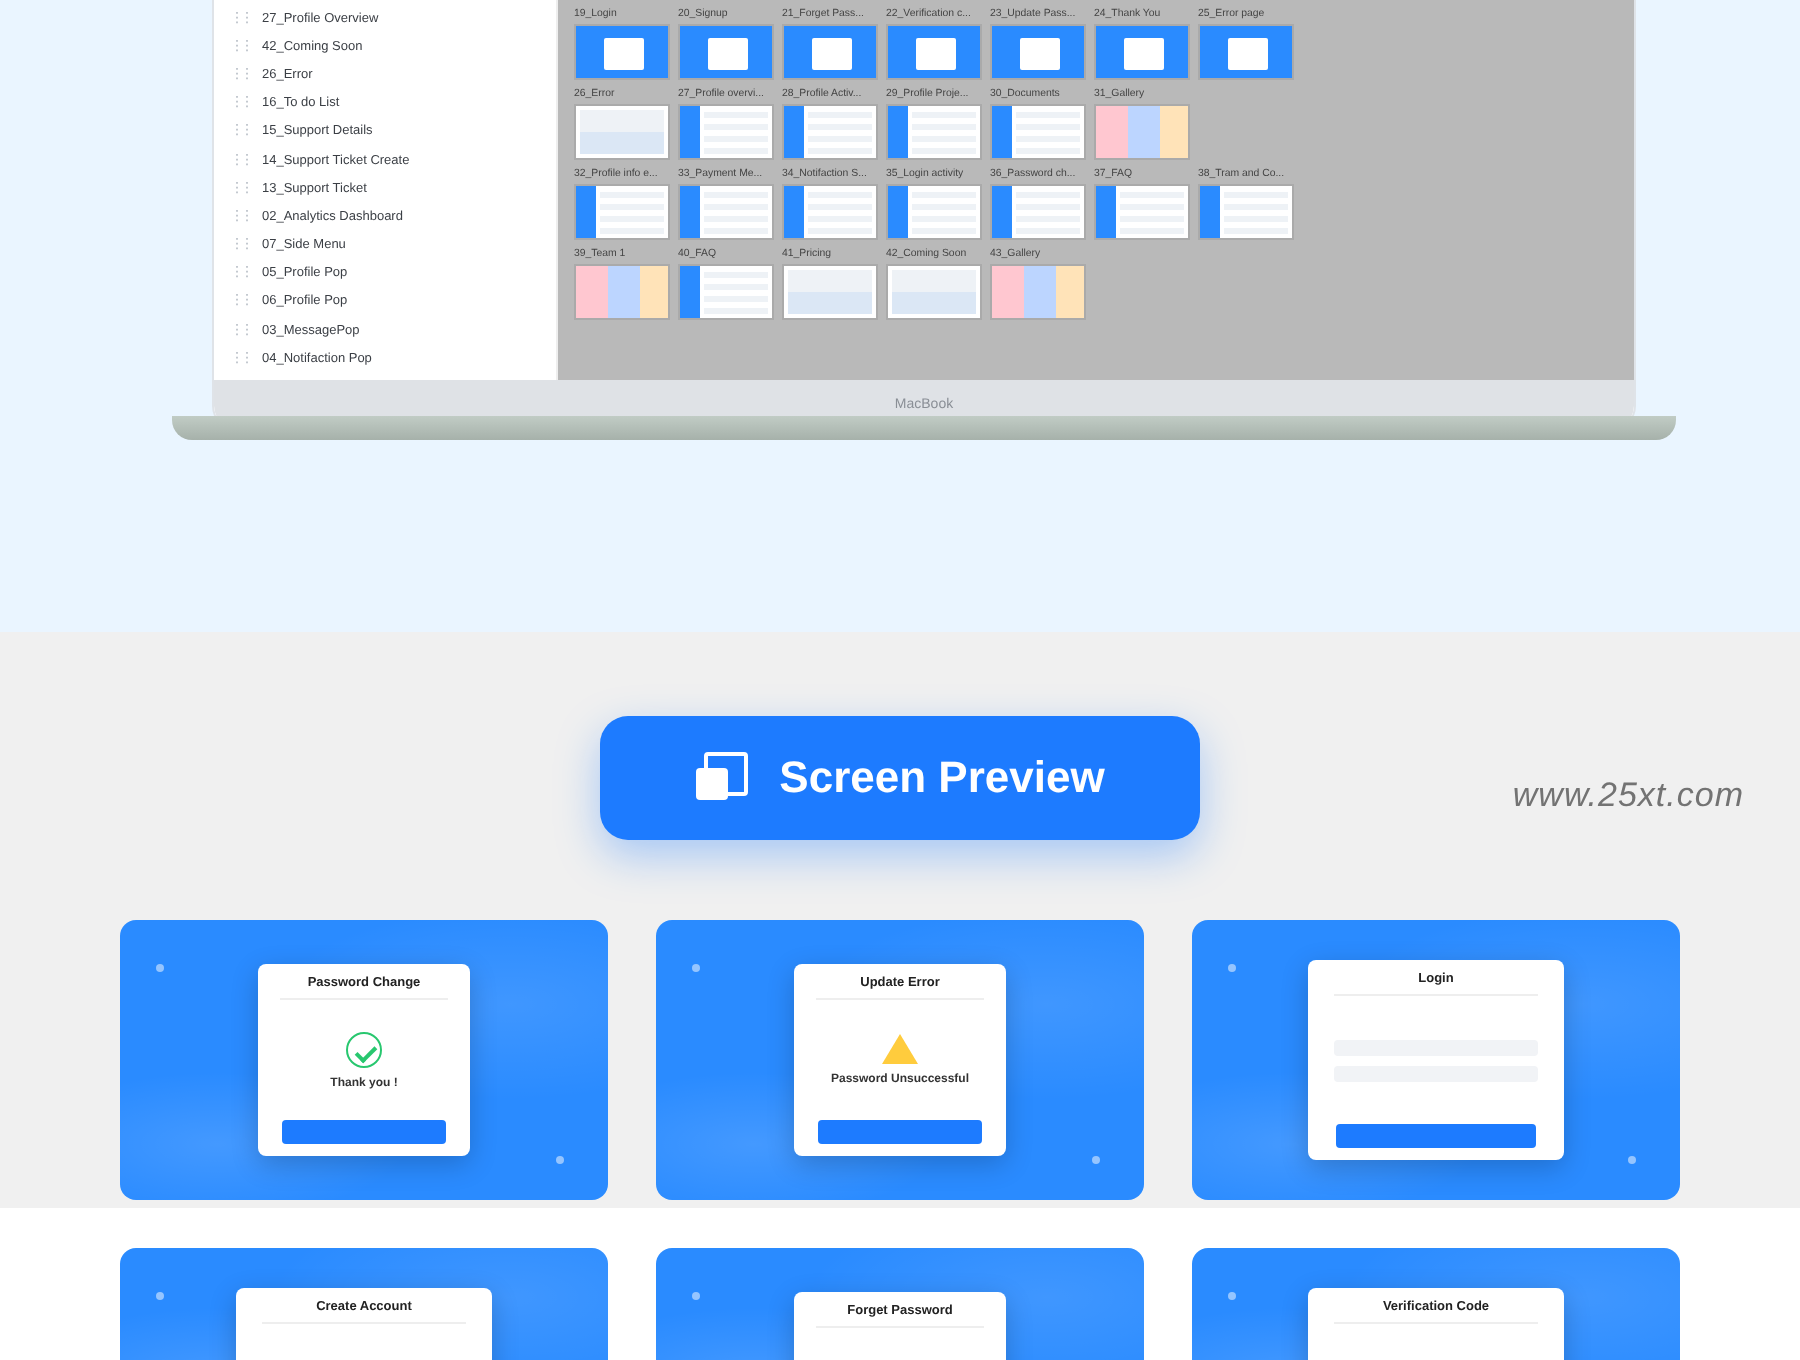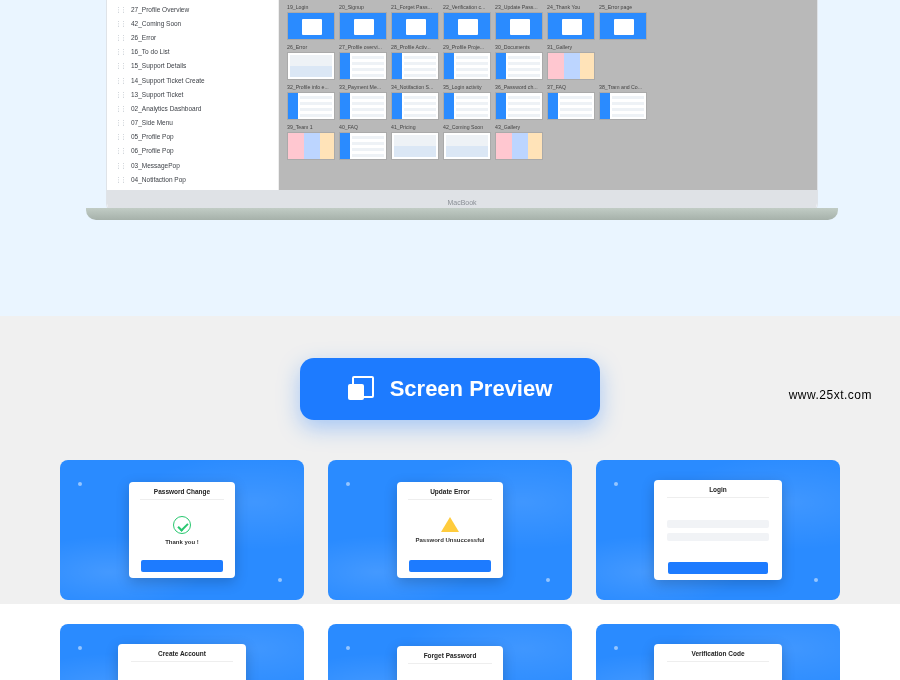--- a/index.html
+++ b/index.html
@@ -27,21 +27,21 @@
   .macbook-footer { height: 25px; background: #dfe2e6; display: flex; align-items: center; justify-content: center; font-size: 7px; color: #8a8f96; border-bottom-left-radius: 12px; border-bottom-right-radius: 12px; }
   .macbook-base { position: absolute; left: 86px; right: 62px; top: 208px; height: 12px; background: linear-gradient(#c1ccc5, #a6b1aa); border-bottom-left-radius: 10px; border-bottom-right-radius: 10px; }
 
   
   .bottom-region { width: 100%; height: 288px; background: #f0f0f0; padding-top: 42px; position: relative; }
   .preview-pill { margin: 0 auto; width: 300px; height: 62px; background: #1d7bff; border-radius: 14px; display: flex; align-items: center; justify-content: center; gap: 16px; box-shadow: 0 8px 22px rgba(29,123,255,.35); }
   .pill-icon { width: 26px; height: 26px; position: relative; }
   .pill-icon::before { content:""; position:absolute; left:4px; top:0; width:18px; height:18px; border:2px solid #fff; border-radius:2px; }
   .pill-icon::after { content:""; position:absolute; left:0; top:8px; width:16px; height:16px; background:#fff; border-radius:2px; }
   .pill-text { color:#fff; font-size: 22px; font-weight: 700; }
-  .watermark { position: absolute; right: 28px; top: 72px; font-size: 12px; color: #000000; letter-spacing: .5px; }
+  .watermark { position: absolute; right: 28px; top: 72px; font-size: 17px; color: #737373; letter-spacing: .5px; font-style: italic; }
 
   .cards-grid { display: grid; grid-template-columns: repeat(3, 244px); gap: 24px; justify-content: center; margin-top: 40px; }
   .card { width: 244px; height: 140px; background: #2a8bff; border-radius: 8px; position: relative; overflow: hidden; }
   .card.short { height: 82px; }
   .card .wave { position:absolute; inset:0; background: radial-gradient(ellipse 160px 60px at 20% 80%, rgba(255,255,255,.12), transparent 60%), radial-gradient(ellipse 200px 80px at 80% 30%, rgba(255,255,255,.10), transparent 60%); }
   .card .dots { position:absolute; inset:0; }
   .card .dots::before, .card .dots::after { content:""; position:absolute; width:4px; height:4px; background:rgba(255,255,255,.5); border-radius:50%; }
   .card .dots::before { left: 18px; top: 22px; }
   .card .dots::after  { right: 22px; bottom: 18px; }
 

